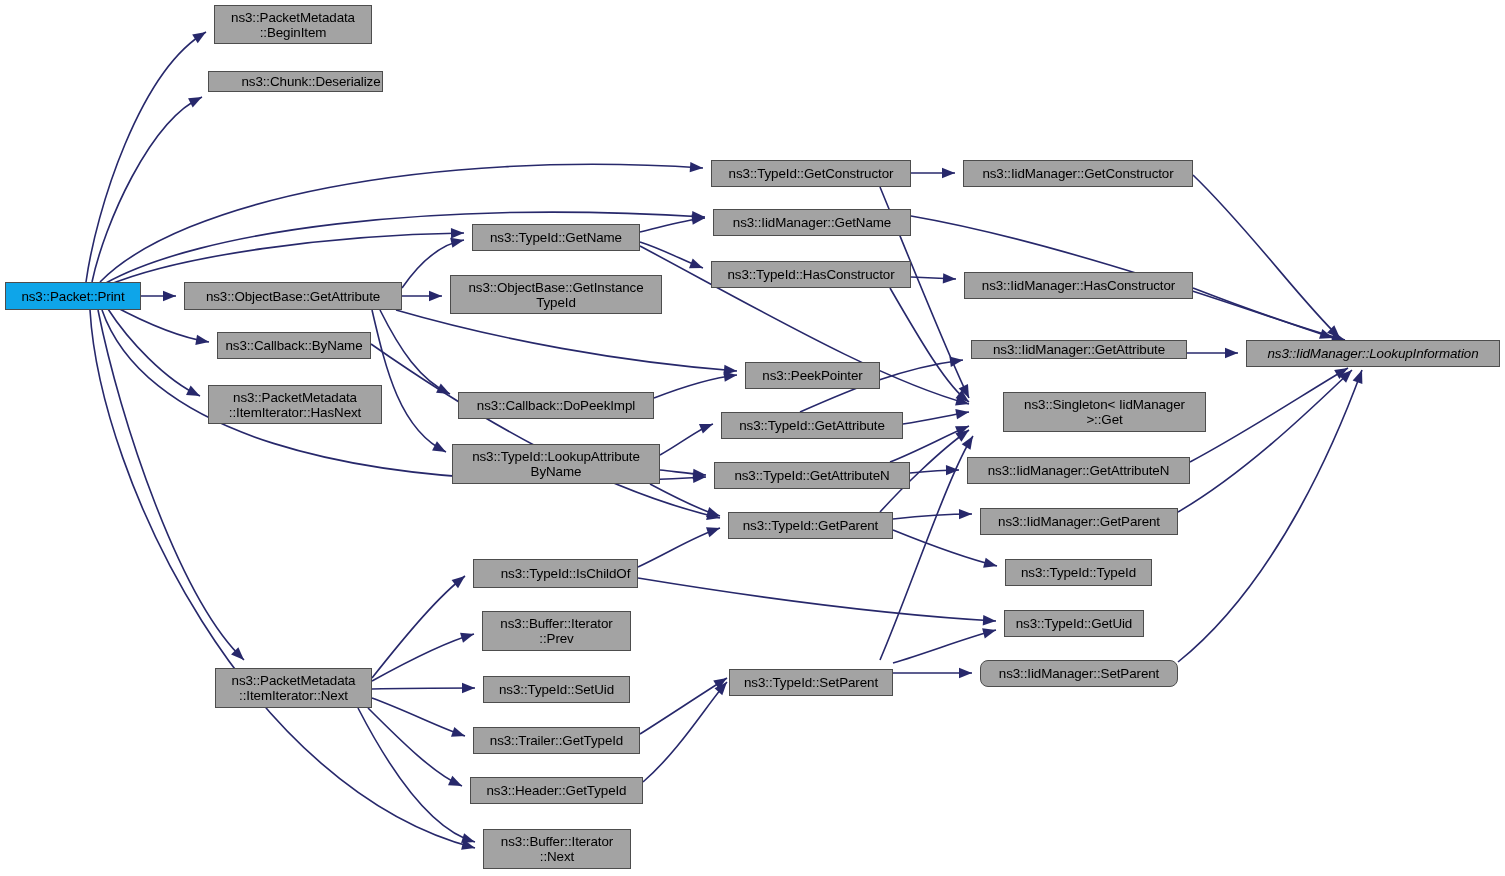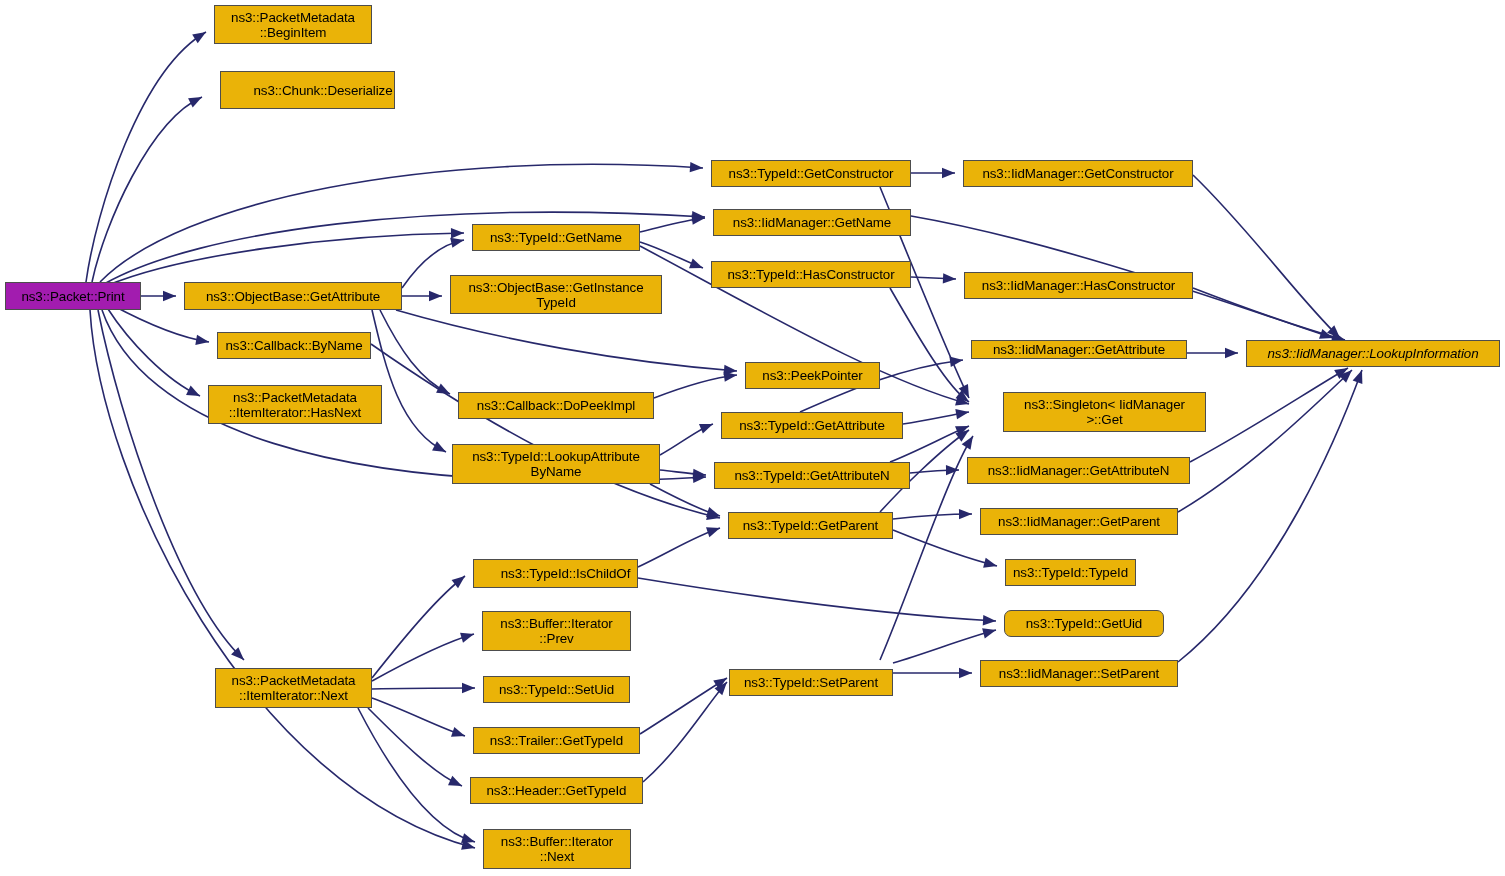--- a/index.html
+++ b/index.html
@@ -28,34 +28,34 @@
     stroke-width: 1.6;
   }
   .arrow-head {
     fill: #27286b;
     stroke: none;
   }
   .node {
     position: absolute;
     box-sizing: border-box;
     border: 1.4px solid #4d4d4d;
-    background: #eab308;
+    background: #a3a3a3;
     display: flex;
     align-items: center;
     justify-content: center;
     text-align: center;
     color: #000000;
     font-size: 13.4px;
     line-height: 1.12;
     letter-spacing: -0.1px;
     white-space: pre-line;
     padding: 0 4px;
   }
   .node.root {
-    background: #a21caf;
+    background: #0ea5e9;
     border-color: #4d4d4d;
   }
 </style>
 </head>
 <body>
 
 <div id="canvas">
   <svg class="edges" viewBox="0 0 1505 876">
     <g id="edge-layer">
         <g>
@@ -277,21 +277,21 @@
         <g>
           <path d="M 911,216 C 1050,240 1220,300 1333,338" class="edge-path"></path>
           <polygon points="1333,338 1319.0201189915201,338.77648373372733 1322.341131867151,328.9209840771957" class="arrow-head"></polygon>
         </g>
       </g>
   </svg>
   <div id="node-layer">
       <div class="node root" style="left: 5px; top: 282px; width: 136px; height: 28px;">ns3::Packet::Print</div>
       <div class="node" style="left: 214px; top: 5px; width: 158px; height: 39px;">ns3::PacketMetadata
 ::BeginItem</div>
-      <div class="node" style="left: 220px; top: 71px; width: 175px; height: 38px; padding-left: 35px;">ns3::Chunk::Deserialize</div>
+      <div class="node" style="left: 208px; top: 71px; width: 175px; height: 21px; padding-left: 35px;">ns3::Chunk::Deserialize</div>
       <div class="node" style="left: 184px; top: 282px; width: 218px; height: 28px;">ns3::ObjectBase::GetAttribute</div>
       <div class="node" style="left: 217px; top: 332px; width: 154px; height: 27px;">ns3::Callback::ByName</div>
       <div class="node" style="left: 208px; top: 385px; width: 174px; height: 39px;">ns3::PacketMetadata
 ::ItemIterator::HasNext</div>
       <div class="node" style="left: 215px; top: 668px; width: 157px; height: 40px;">ns3::PacketMetadata
 ::ItemIterator::Next</div>
       <div class="node" style="left: 472px; top: 224px; width: 168px; height: 27px;">ns3::TypeId::GetName</div>
       <div class="node" style="left: 450px; top: 275px; width: 212px; height: 39px;">ns3::ObjectBase::GetInstance
 TypeId</div>
       <div class="node" style="left: 458px; top: 392px; width: 196px; height: 27px;">ns3::Callback::DoPeekImpl</div>
@@ -313,18 +313,18 @@
       <div class="node" style="left: 714px; top: 462px; width: 196px; height: 27px;">ns3::TypeId::GetAttributeN</div>
       <div class="node" style="left: 728px; top: 512px; width: 165px; height: 27px;">ns3::TypeId::GetParent</div>
       <div class="node" style="left: 729px; top: 660px; width: 164px; height: 27px; margin-top: 9px;">ns3::TypeId::SetParent</div>
       <div class="node" style="left: 963px; top: 160px; width: 230px; height: 27px;">ns3::IidManager::GetConstructor</div>
       <div class="node" style="left: 964px; top: 272px; width: 229px; height: 27px;">ns3::IidManager::HasConstructor</div>
       <div class="node" style="left: 971px; top: 340px; width: 216px; height: 19px;">ns3::IidManager::GetAttribute</div>
       <div class="node" style="left: 977px; top: 392px; width: 203px; height: 40px; margin-left: 26px;">ns3::Singleton&lt; IidManager
 &gt;::Get</div>
       <div class="node" style="left: 967px; top: 457px; width: 223px; height: 27px;">ns3::IidManager::GetAttributeN</div>
       <div class="node" style="left: 980px; top: 508px; width: 198px; height: 27px;">ns3::IidManager::GetParent</div>
-      <div class="node" style="left: 1005px; top: 559px; width: 131px; height: 27px;">ns3::TypeId::TypeId</div>
-      <div class="node" style="left: 1004px; top: 610px; width: 160px; height: 27px; border-radius: 7px;">ns3::TypeId::GetUid</div>
-      <div class="node" style="left: 980px; top: 660px; width: 198px; height: 27px;">ns3::IidManager::SetParent</div>
+      <div class="node" style="left: 1005px; top: 559px; width: 147px; height: 27px;">ns3::TypeId::TypeId</div>
+      <div class="node" style="left: 1004px; top: 610px; width: 140px; height: 27px;">ns3::TypeId::GetUid</div>
+      <div class="node" style="left: 980px; top: 660px; width: 198px; height: 27px; border-radius: 8px;">ns3::IidManager::SetParent</div>
       <div class="node" style="left: 1246px; top: 340px; width: 254px; height: 27px; font-style: italic;">ns3::IidManager::LookupInformation</div>
     </div>
 </div>
 
 </body></html>

